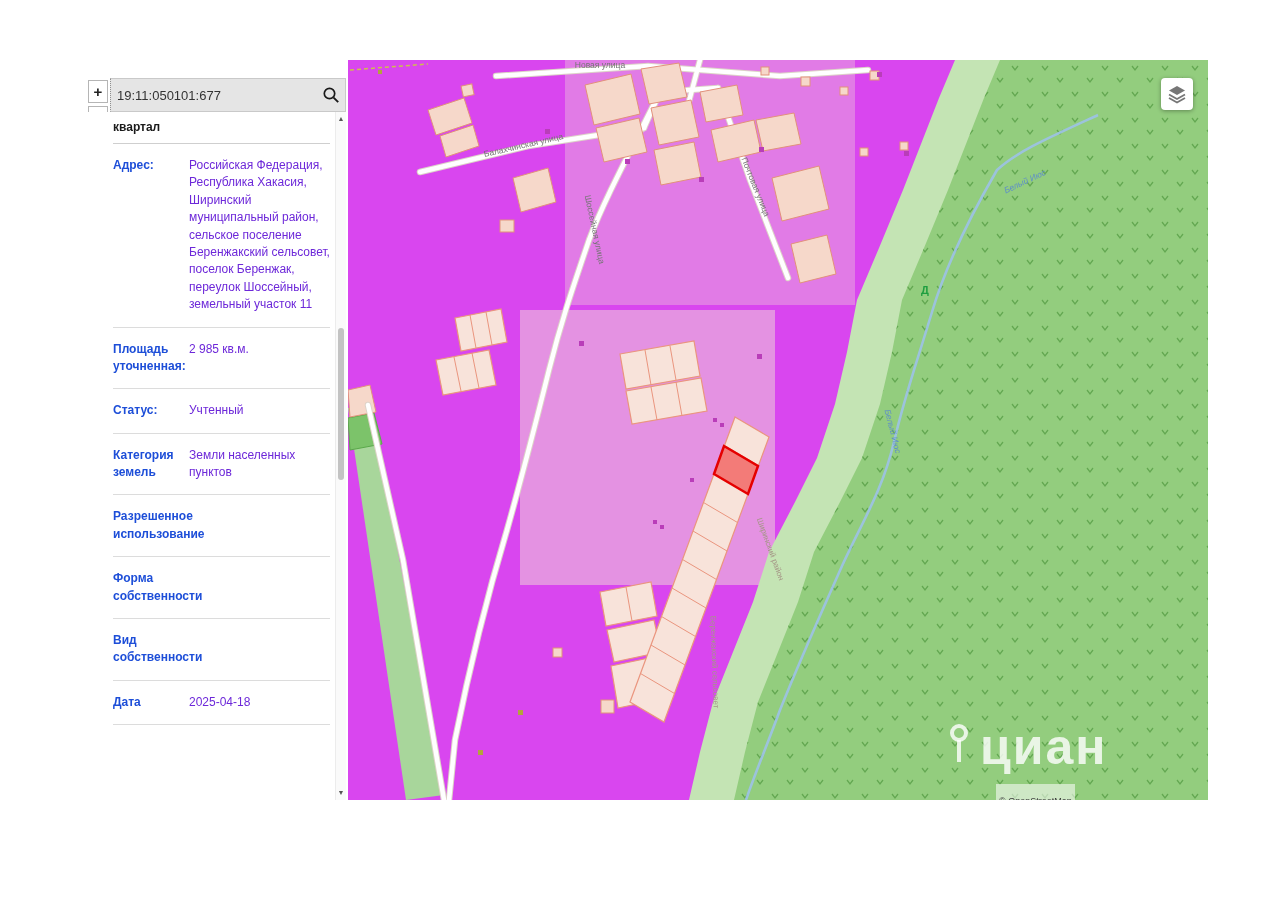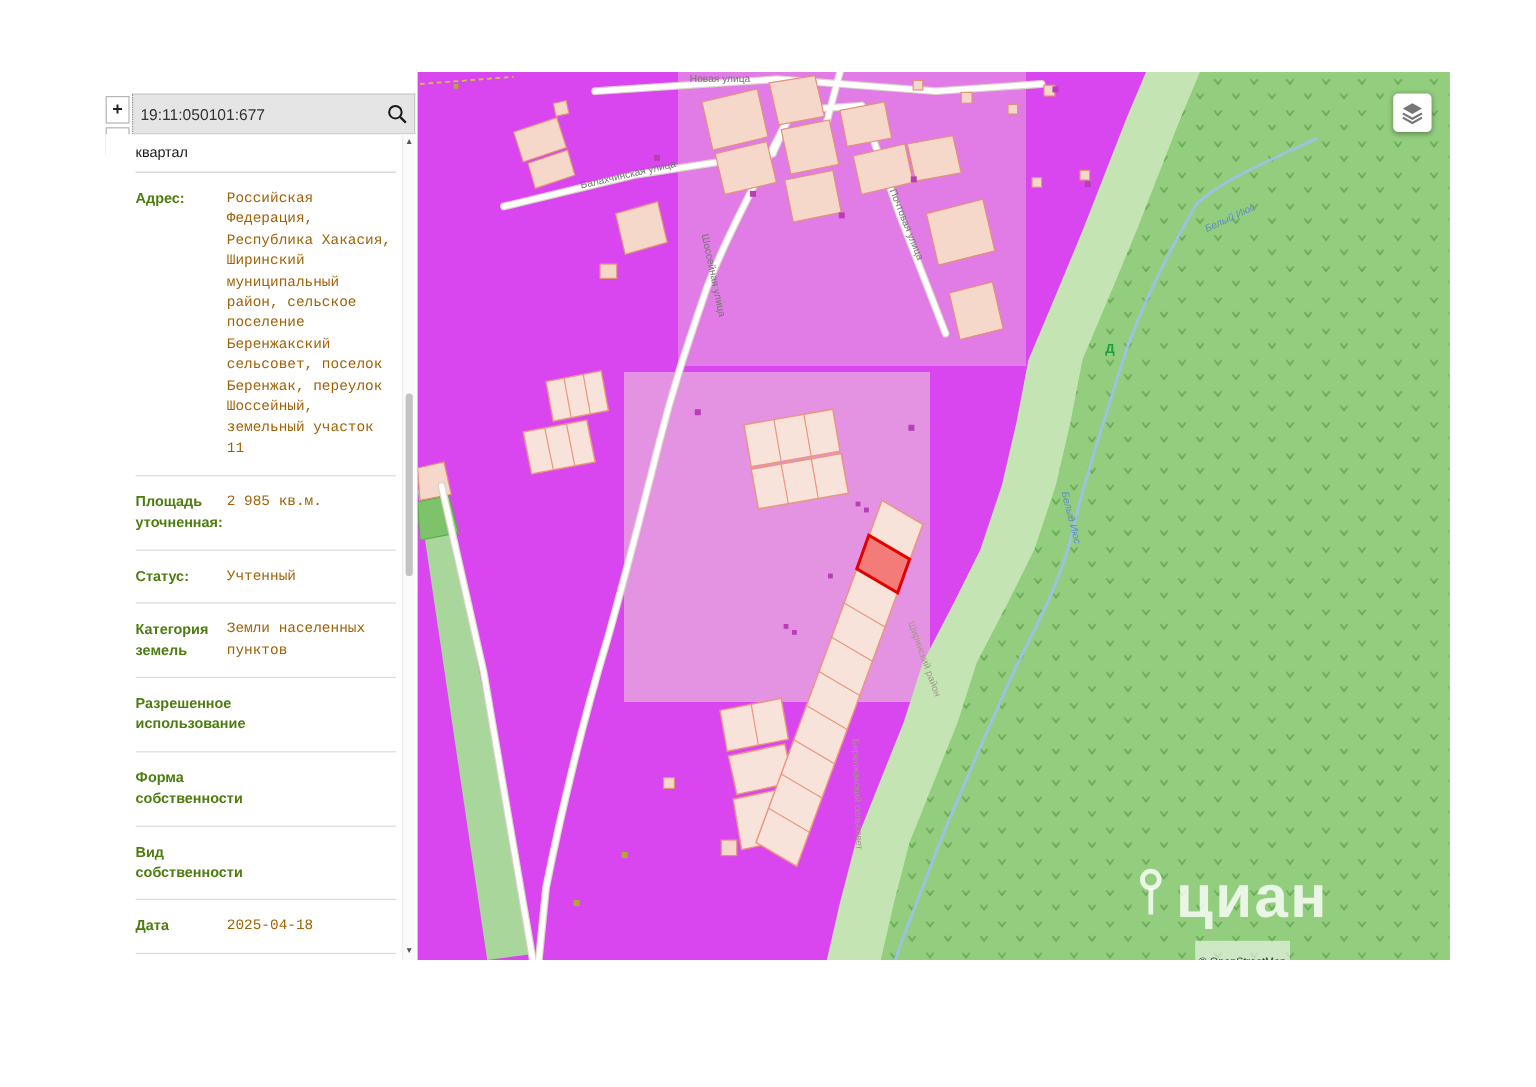--- a/index.html
+++ b/index.html
@@ -47,29 +47,29 @@
     font-size:13px;color:#333;padding:0 6px;min-width:0;background:transparent;
   }
   .search .icon-wrap{width:28px;display:flex;justify-content:center;cursor:pointer;}
   
   .panel{
     position:absolute;left:88px;top:112px;width:258px;height:688px;background:#fff;
     overflow:hidden;box-sizing:border-box;
   }
   .panel-inner{padding:0 16px 0 25px;}
   .panel-header{
-    font-size:12px;font-weight:400;color:#1a1a1a;padding:8px 0 9px 0;
+    font-size:12px;font-weight:700;color:#1a1a1a;padding:8px 0 9px 0;
     border-bottom:1px solid #cfcfcf;
   }
   .row{
     display:flex;gap:6px;padding:13px 0;border-bottom:1px solid #dcdcdc;
     font-size:12px;line-height:1.45;align-items:flex-start;
   }
-  .row .lbl{width:70px;flex-shrink:0;font-weight:700;color:#4d7c0f;}
-  .row .val{flex:1;color:#a16207;word-wrap:break-word;font-family:Liberation Mono, monospace;}
+  .row .lbl{width:70px;flex-shrink:0;font-weight:700;color:#1d4ed8;}
+  .row .val{flex:1;color:#6d28d9;word-wrap:break-word;}
   
   .sb{
     position:absolute;right:0;top:0;width:11px;height:100%;
     background:#fafafa;border-left:1px solid #ececec;box-sizing:border-box;
   }
   .sb .arrow{
     position:absolute;left:0;width:100%;text-align:center;
     font-size:7px;color:#555;cursor:pointer;line-height:10px;
   }
   .sb .arrow.up{top:2px;} .sb .arrow.down{bottom:2px;}

